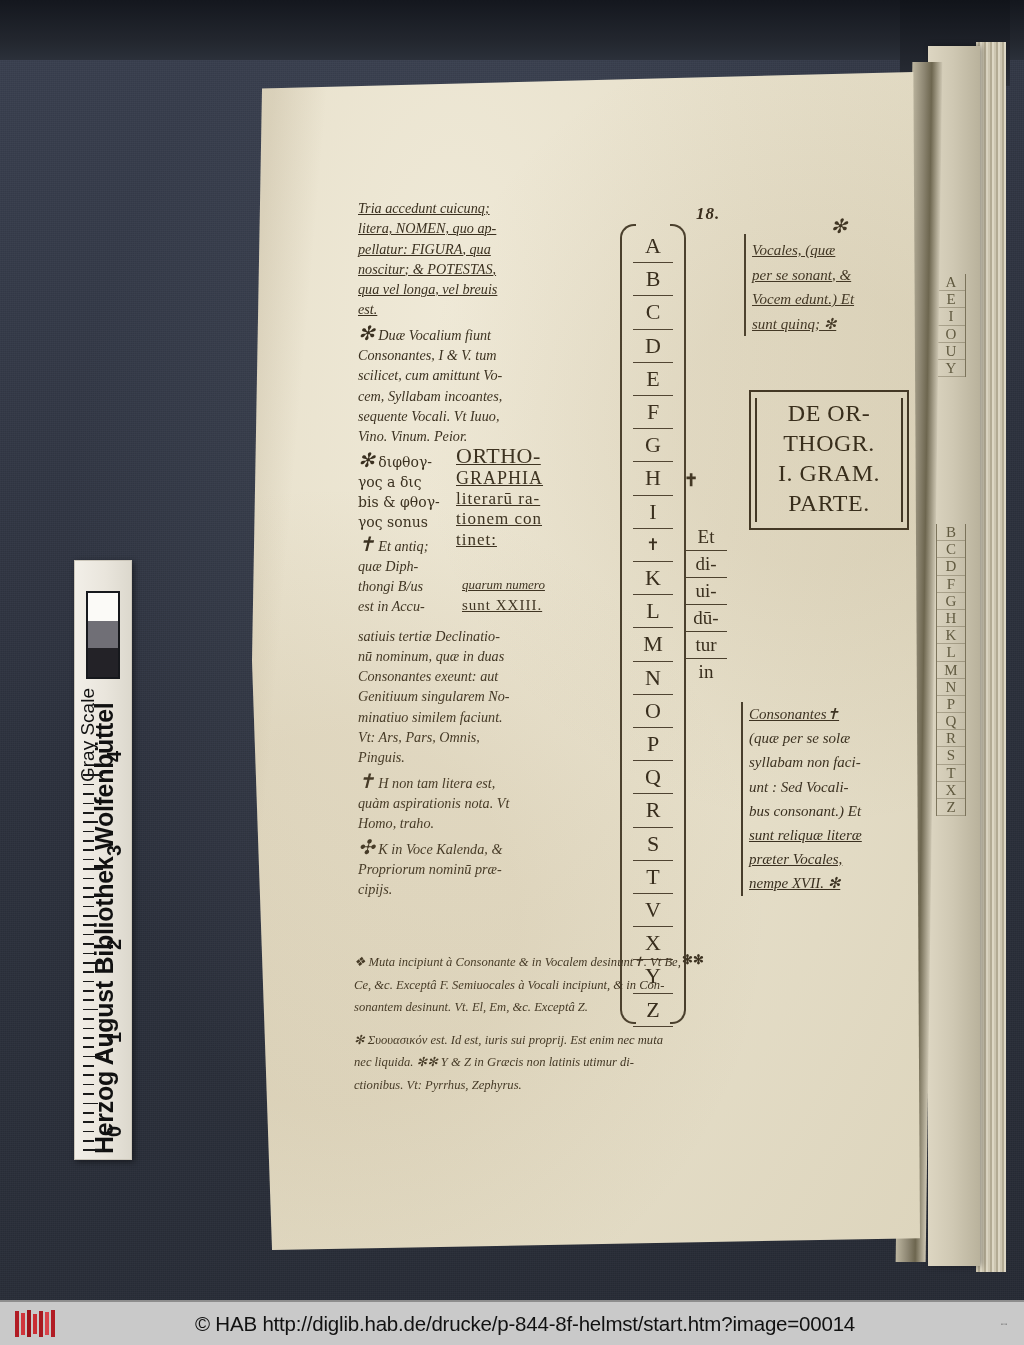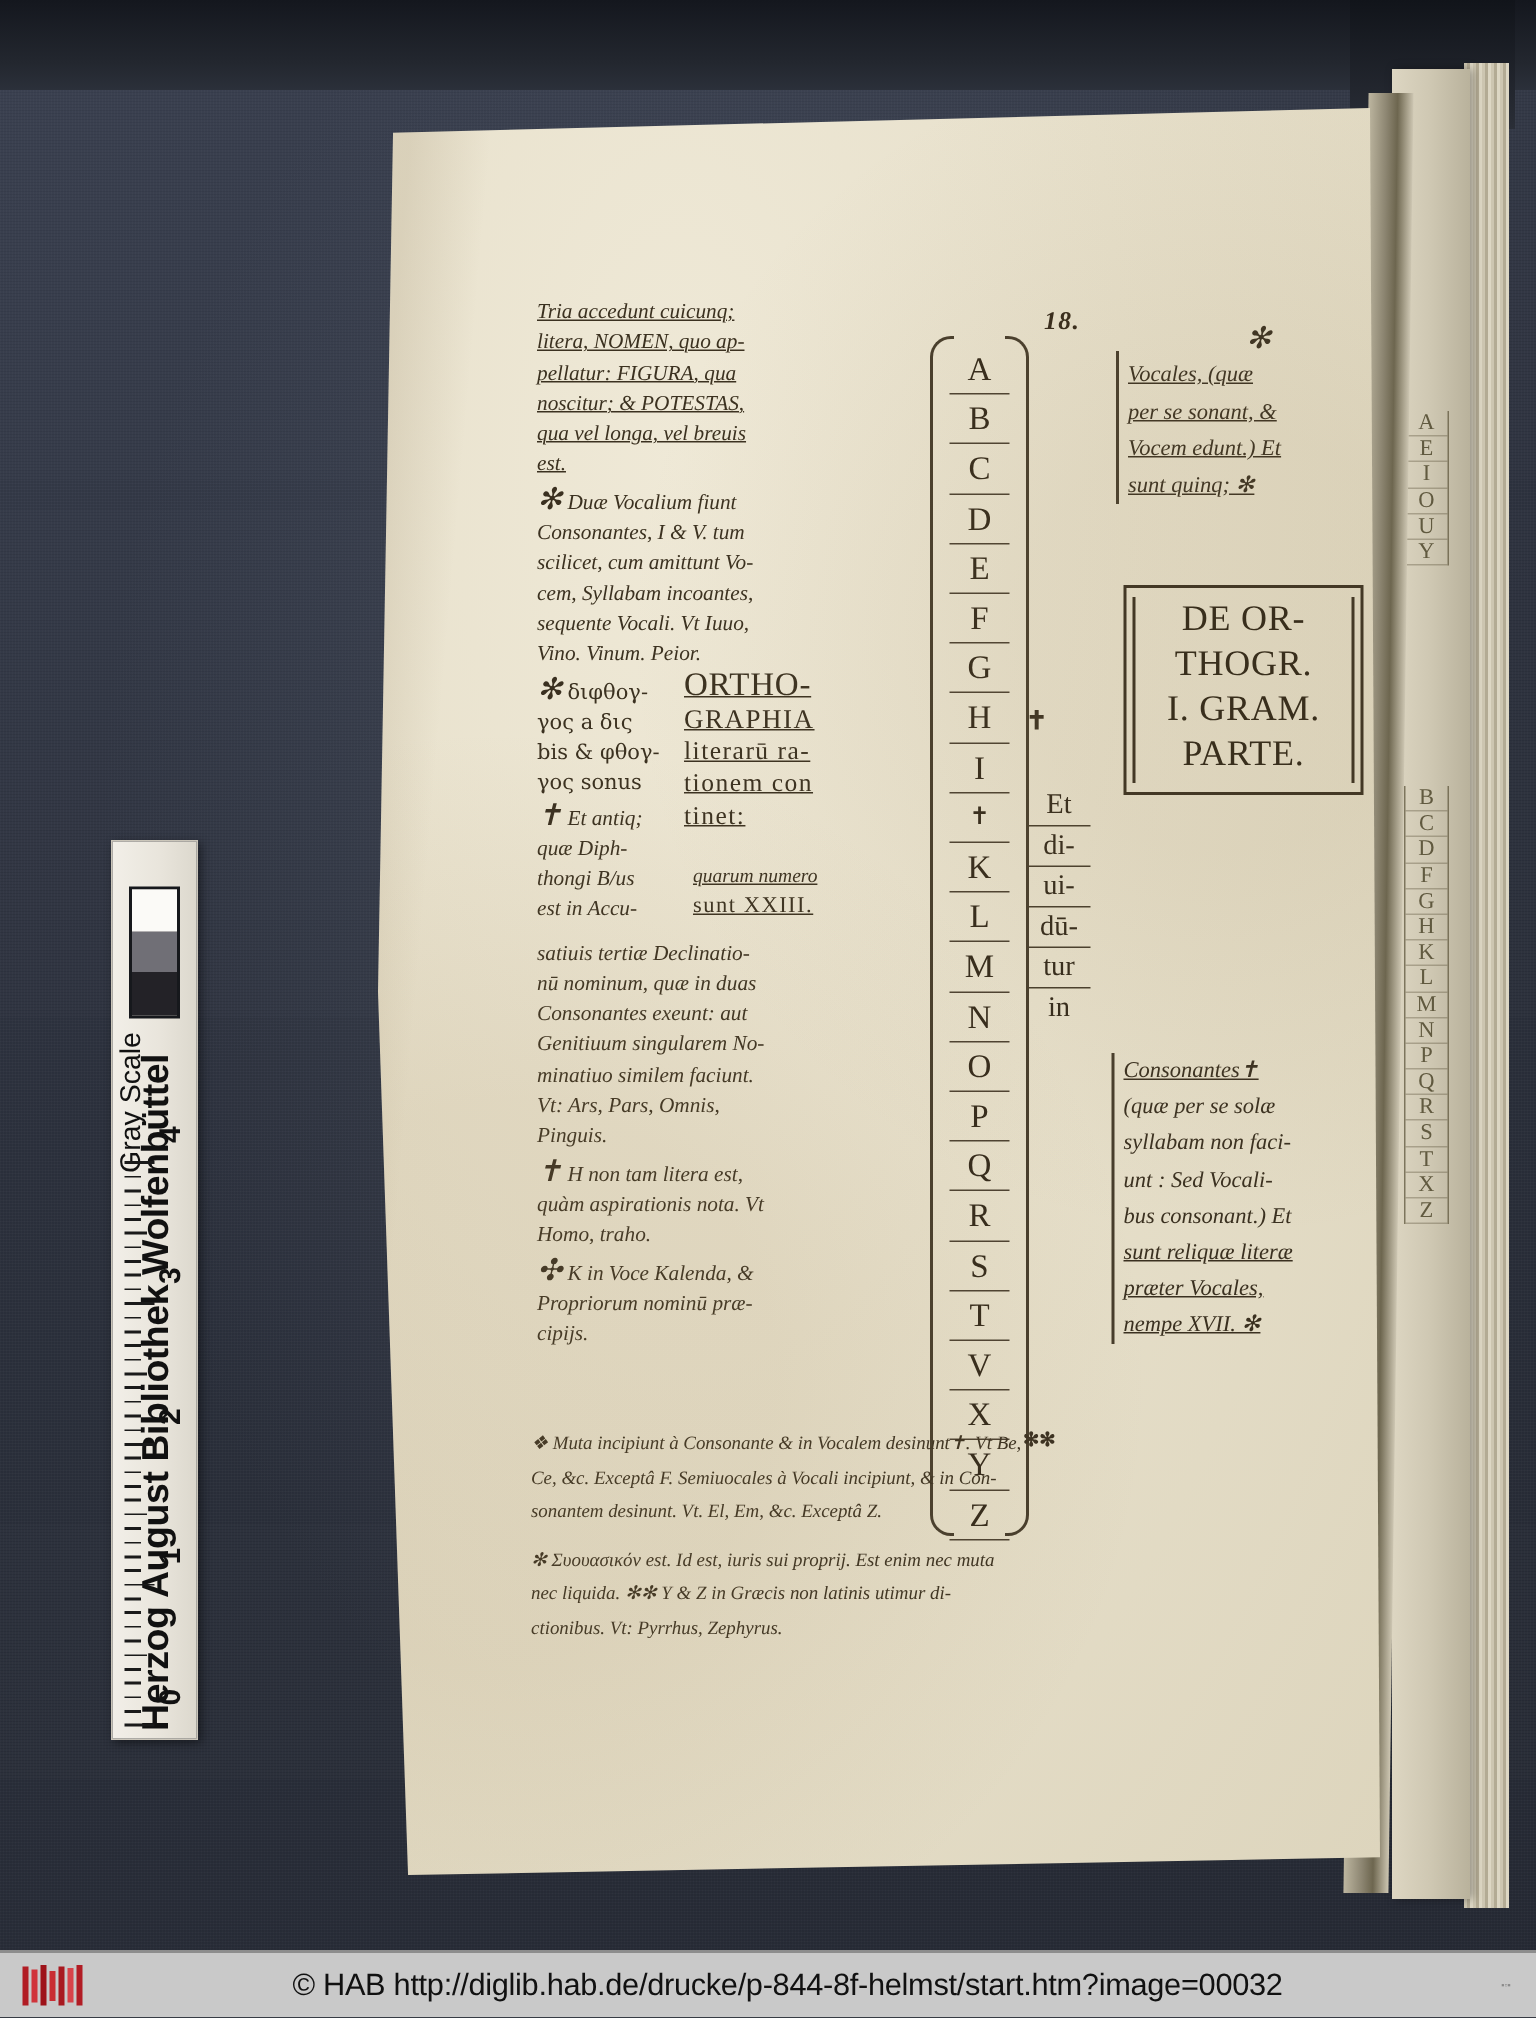--- a/index.html
+++ b/index.html
@@ -533,17 +533,17 @@
   <div id="footer">
     <div class="logo">
       <i></i>
         <i></i>
         <i></i>
         <i></i>
         <i></i>
         <i></i>
         <i></i>
     </div>
-    <div class="url">© HAB http://diglib.hab.de/drucke/p-844-8f-helmst/start.htm?image=00032</div>
+    <div class="url">© HAB http://diglib.hab.de/drucke/p-844-8f-helmst/start.htm?image=00014</div>
     <div class="corner">▪▫▪</div>
   </div>
 
 </div>
 
 </body></html>

